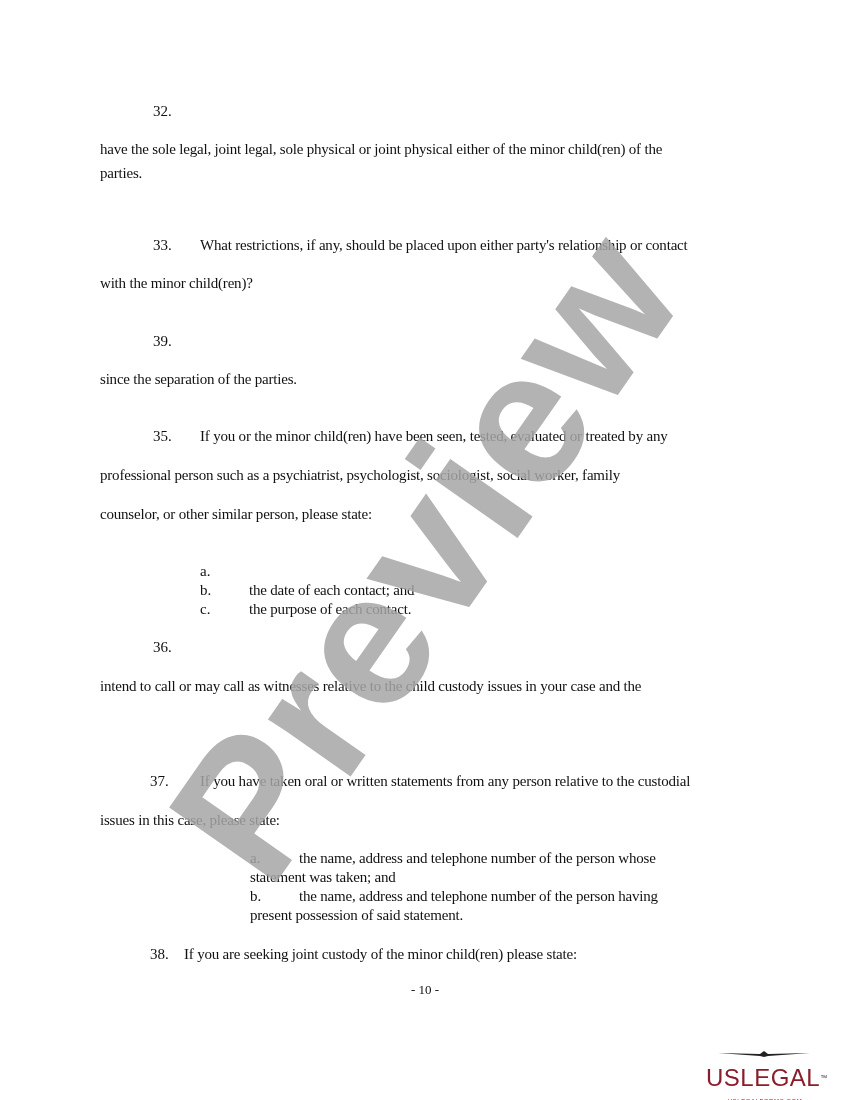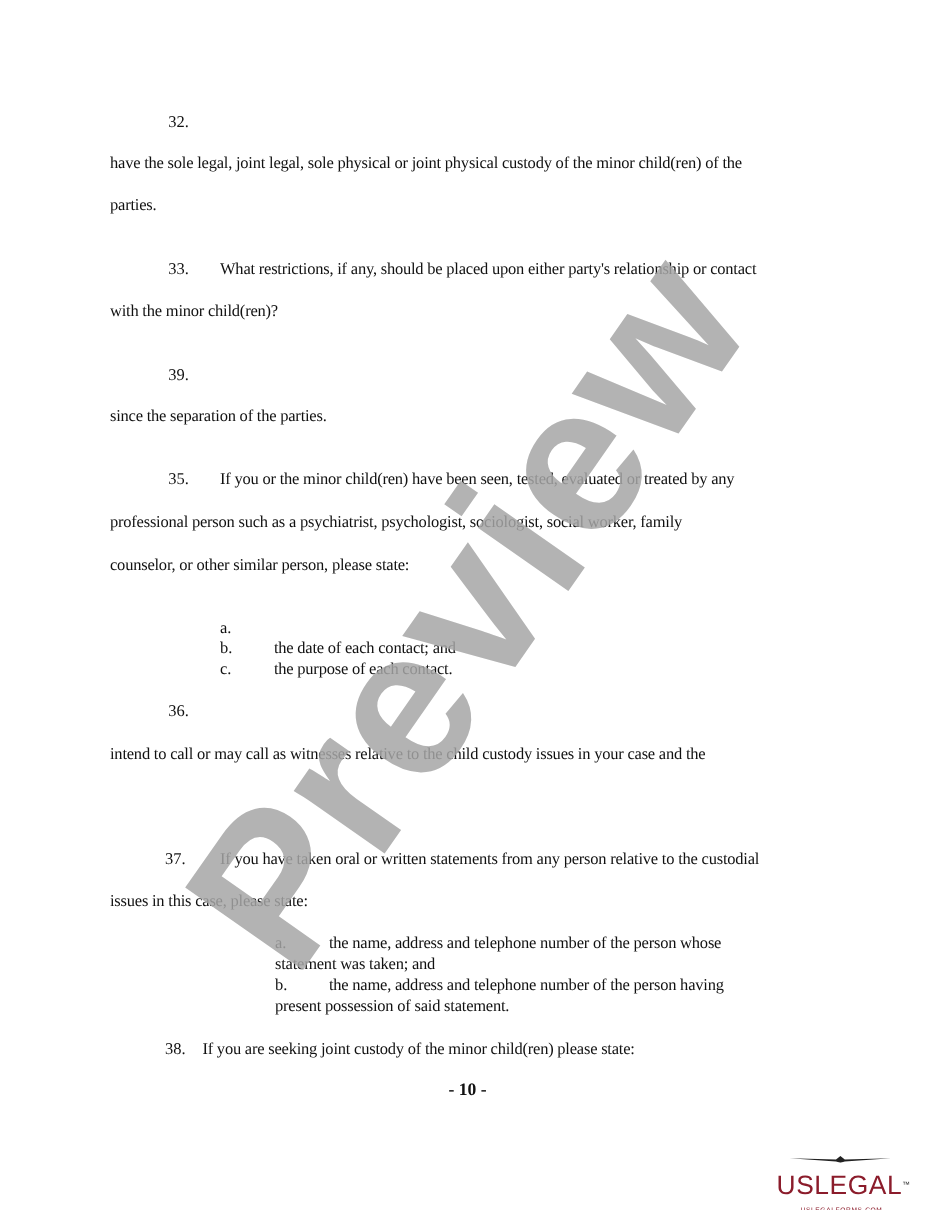--- a/index.html
+++ b/index.html
@@ -4,35 +4,35 @@
 <style>
   html, body { margin: 0; padding: 0; background: #ffffff; }
   body { width: 850px; height: 1100px; position: relative; overflow: hidden;
          font-family: "Liberation Serif", serif; color: #111; }
   .page { position: absolute; left: 0; top: 0; width: 850px; height: 1100px; }
   .line { position: absolute; font-size: 15px; line-height: 18px; white-space: nowrap; letter-spacing: -0.2px; }
   .num { position: absolute; font-size: 15px; line-height: 18px; }
   .watermark { position: absolute; left: 425px; top: 555px; transform: translate(-50%, -50%) rotate(-55deg);
                font-family: "Liberation Sans", sans-serif; font-weight: bold; font-size: 190px;
                color: #a6a6a6; opacity: 0.85; letter-spacing: 2px; pointer-events: none; white-space: nowrap; }
-  .pagenum { position: absolute; left: 0; width: 850px; text-align: center; top: 982px; font-size: 16px; font-weight: bold; }
+  .pagenum { position: absolute; left: 0; width: 850px; text-align: center; top: 982px; font-size: 13px; }
   .logo { position: absolute; left: 706px; top: 1026px; width: 118px; height: 42px; text-align: center; }
   .logo-main { font-family: Liberation Sans, sans-serif; font-size: 24px; color: #8b1c2b; letter-spacing: 0.5px; line-height: 24px; margin-top: 40px; }
   .logo-main .tm { font-size: 7px; vertical-align: top; color: #333; }
   .logo-sub { font-family: "Liberation Sans", sans-serif; font-size: 6px; color: #8b1c2b; letter-spacing: 0.6px; margin-top: 8px; }
   .logo-wings { position: absolute; left: 10px; top: 25px; width: 96px; height: 6px; }
 </style>
 </head>
 <body>
 
 <div class="page">
 
   <span class="num" style="left:153px;top:102px">32.</span>
-  <span class="line" style="left:100px;top:140px">have the sole legal, joint legal, sole physical or joint physical custody of the minor child(ren) of the</span>
-  <span class="line" style="left:100px;top:178px">parties.</span>
+  <span class="line" style="left:100px;top:140px">have the sole legal, joint legal, sole physical or joint physical either of the minor child(ren) of the</span>
+  <span class="line" style="left:100px;top:164px">parties.</span>
 
   <span class="num" style="left:153px;top:236px">33.</span>
   <span class="line" style="left:200px;top:236px">What restrictions, if any, should be placed upon either party's relationship or contact</span>
   <span class="line" style="left:100px;top:274px">with the minor child(ren)?</span>
 
   <span class="num" style="left:153px;top:332px">39.</span>
   <span class="line" style="left:100px;top:370px">since the separation of the parties.</span>
 
   <span class="num" style="left:153px;top:427px">35.</span>
   <span class="line" style="left:100px;top:466px">professional person such as a psychiatrist, psychologist, sociologist, social worker, family</span>

